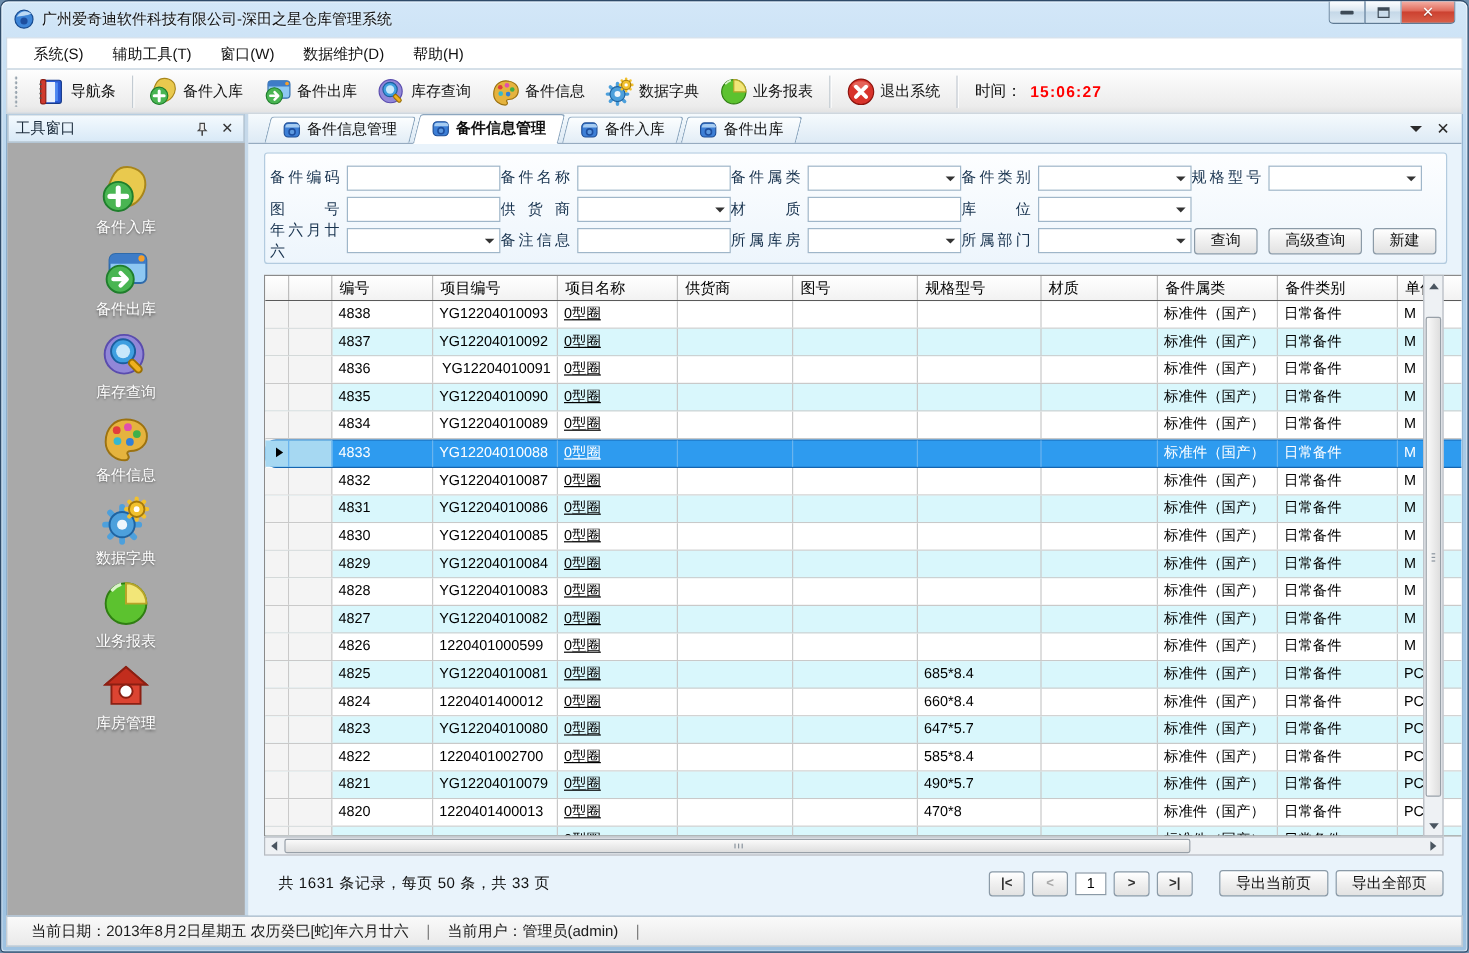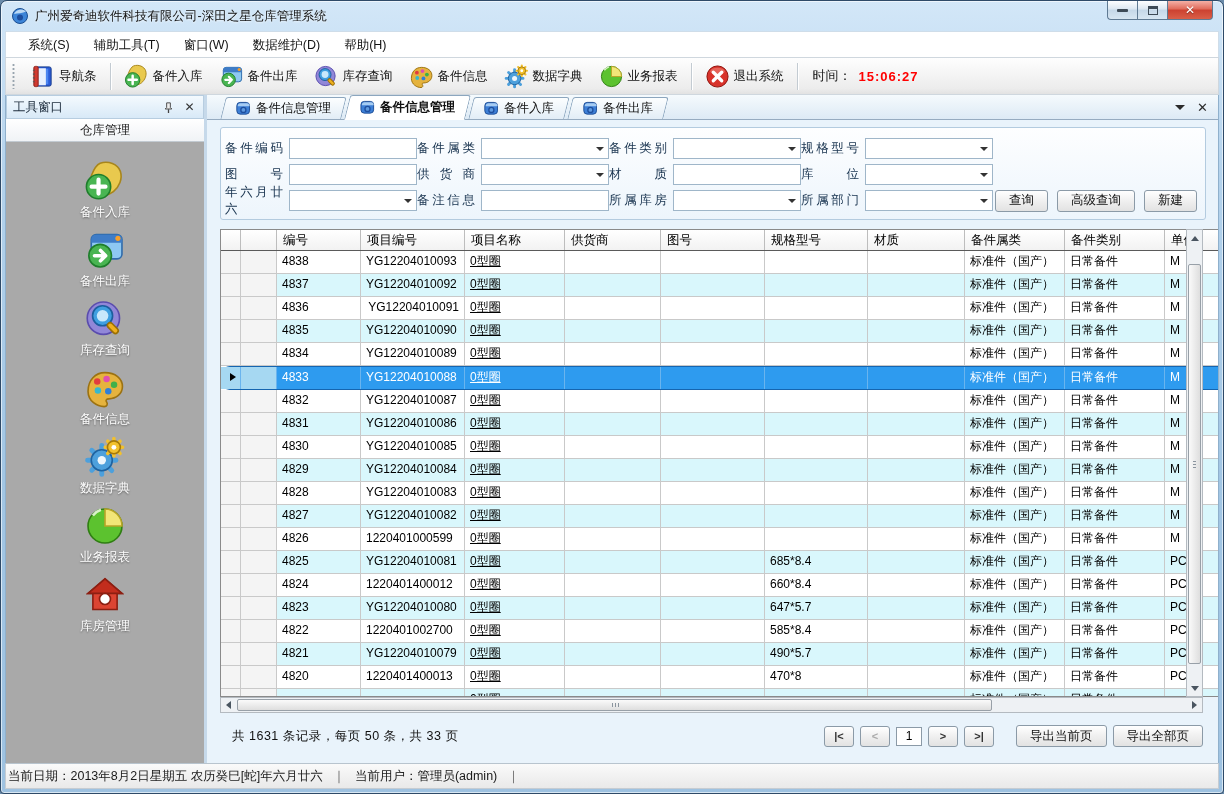--- a/index.html
+++ b/index.html
@@ -106,21 +106,21 @@
   .hthumb::after{ content:""; position:absolute; top:3px; bottom:3px; left:50%; width:1px; background:#8a949e; box-shadow:-3px 0 0 #8a949e,3px 0 0 #8a949e;}
   
   .pager{ height:36px; width:983px; display:flex; align-items:center; margin-top:5px;}
   .pager-summary{ font-size:12.5px; color:#111; margin-left:12px; letter-spacing:.5px;}
   .pager-right{ margin-left:auto; display:flex; align-items:center; gap:6px;}
   .navbtn{ width:30px; height:21px; justify-content:center; padding:0; font-size:11px; font-weight:bold; color:#333;}
   .navbtn.disabled{ color:#aaa; cursor:default;}
   .page-input{ width:26px; height:19px; border:1px solid #8b9aa7; text-align:center; font-size:12px; font-family:inherit;}
   .export-gap{ width:10px;}
   
-  .statusbar{ height:26px; background:linear-gradient(#fafafa,#e9e9e9); border:1px solid #c6ccd2; border-top:1px solid #b8c4ce; display:flex; align-items:center; padding:0 2px; gap:10px; font-size:12.5px; color:#1a1a1a;}
+  .statusbar{ height:26px; background:linear-gradient(#fafafa,#e9e9e9); border:1px solid #c6ccd2; border-top:1px solid #b8c4ce; display:flex; align-items:center; padding:0 20px; gap:10px; font-size:12.5px; color:#1a1a1a;}
   .sb-sep{ color:#555;}
 </style>
 </head>
 <body>
 
 <div class="window">
 
   <div class="titlebar">
     <span class="app-icon">
         <svg viewBox="0 0 18 18">
@@ -263,21 +263,20 @@
         <span>工具窗口</span>
         <span class="sp"></span>
         <span class="sh-icon">
             <svg viewBox="0 0 14 14">
               <path d="M5 2h4v5l1.6 1.6H3.4L5 7z" fill="#eee" stroke="#444"></path>
               <path d="M7 8.8V13" stroke="#444" stroke-width="1.4"></path>
             </svg>
           </span>
         <span class="sh-icon">✕</span>
       </div>
-      <div class="sidebar-group">仓库管理</div>
       <div class="sidebar-body" id="sidebarBody">
           <div class="side-item">
             <span class="side-icon">
               <svg viewBox="0 0 26 26">
                 <path d="M10 2c5-1.8 11 .5 12.5 5 1.5 4.6-.7 9.6-4.3 12.6-3 2.4-7.6 3-10.6.8C4.4 18 3 13.4 4.6 9.6 5.8 6.4 7.6 3 10 2z" fill="#e9c94e" stroke="#a8861c"></path>
                 <circle cx="9" cy="16.5" r="7.5" fill="#49b552" stroke="#1f7e2c"></circle>
                 <path d="M9 12.2v8.6M4.7 16.5h8.6" stroke="#fff" stroke-width="2.6" stroke-linecap="round"></path>
               </svg>
             </span>
             <span class="side-label">备件入库</span>
@@ -413,20 +412,24 @@
       </div>
 
       <div class="tabpage">
         <div class="search-panel" id="searchPanel">
             <div class="form-row">
               <div class="pair">
                 <span class="flabel">备件编码</span>
                 <div class="control input"></div>
               </div>
               <div class="pair">
+                <span class="flabel">备件名称</span>
+                <div class="control input"></div>
+              </div>
+              <div class="pair">
                 <span class="flabel">备件属类</span>
                 <div class="control select">
                   <span class="combo-arrow"></span>
                 </div>
               </div>
               <div class="pair">
                 <span class="flabel">备件类别</span>
                 <div class="control select">
                   <span class="combo-arrow"></span>
                 </div>

